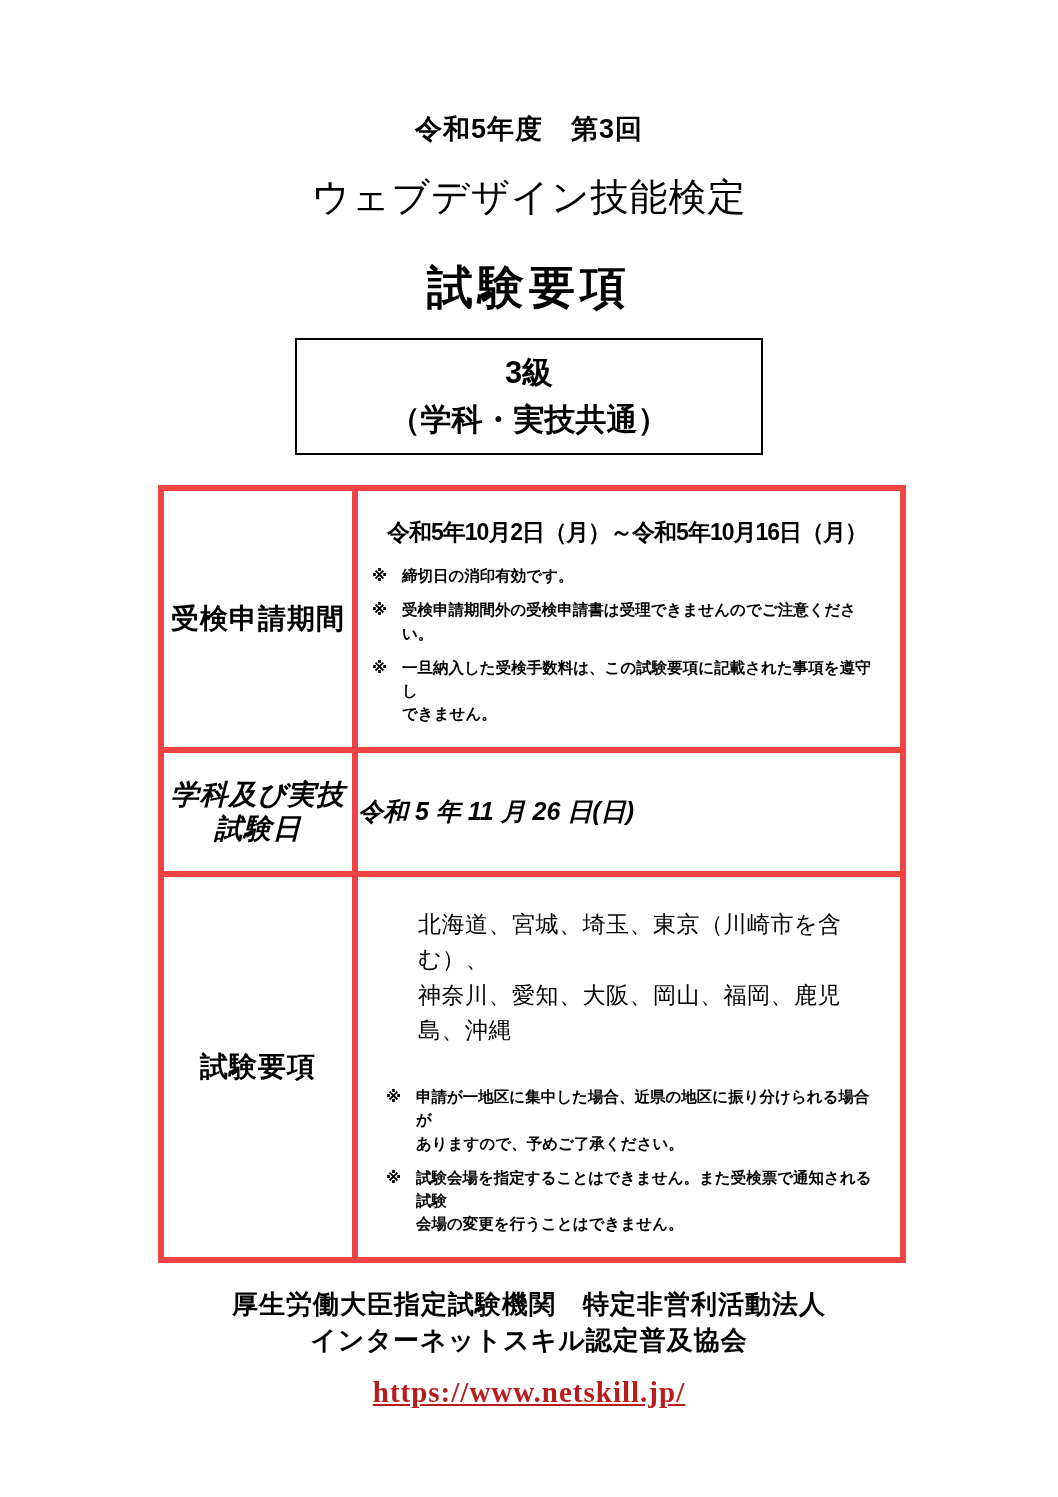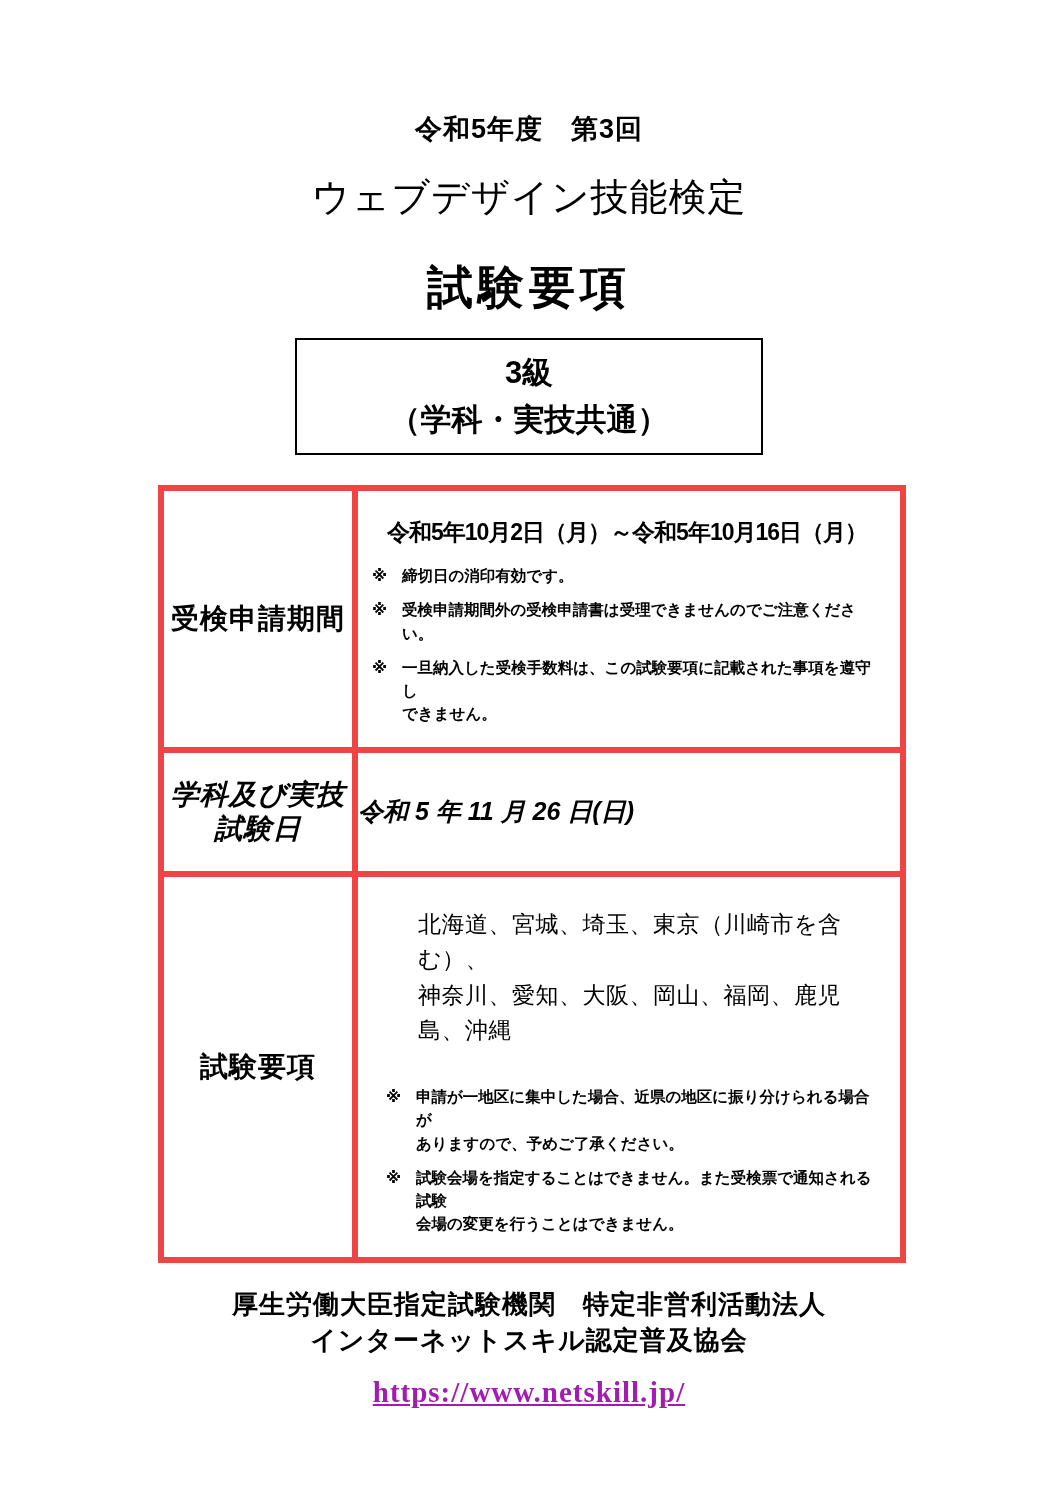--- a/index.html
+++ b/index.html
@@ -100,21 +100,21 @@
     text-align:center;
     margin-top:23px;
     font-size:26px; font-weight:bold;
     line-height:36px;
     letter-spacing:1px;
   }
   .site-link-wrap { text-align:center; margin-top:18px; }
   .site-link {
     font-family:"Liberation Serif","DejaVu Serif",serif;
     font-size:29px; font-weight:bold;
-    color:#a21caf;
+    color:#b91c1c;
     text-decoration:underline;
     letter-spacing:1px;
   }
 </style>
 </head>
 <body>
 
 <div class="page">
 
   <div class="edition-line">令和5年度　第3回</div>

